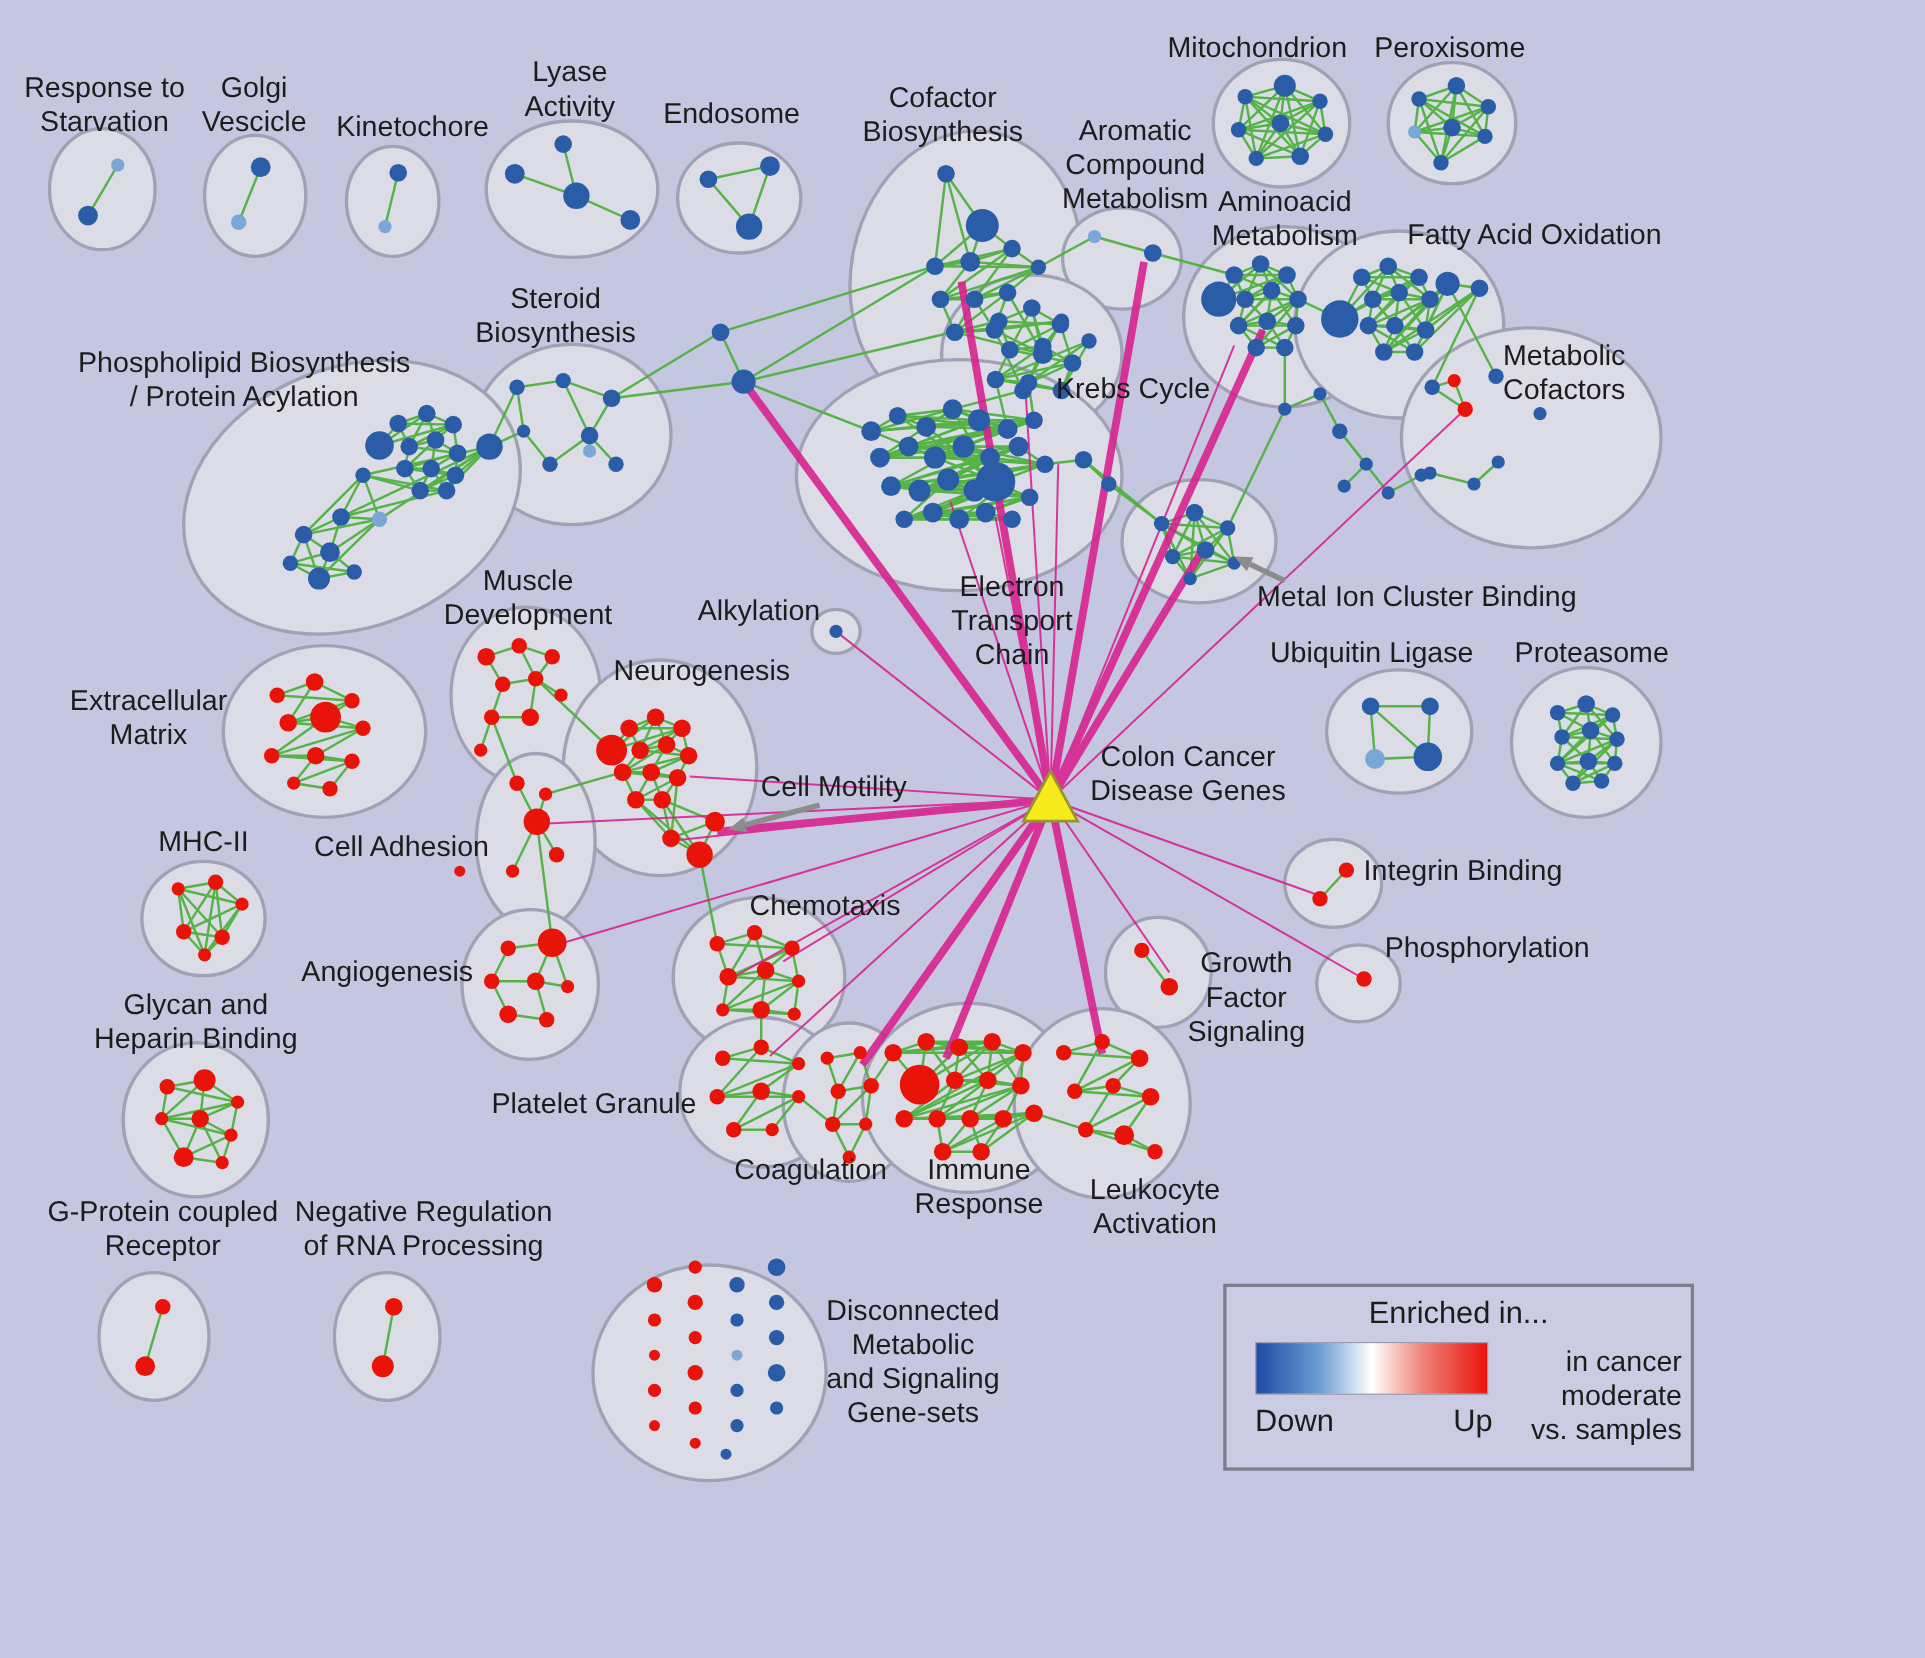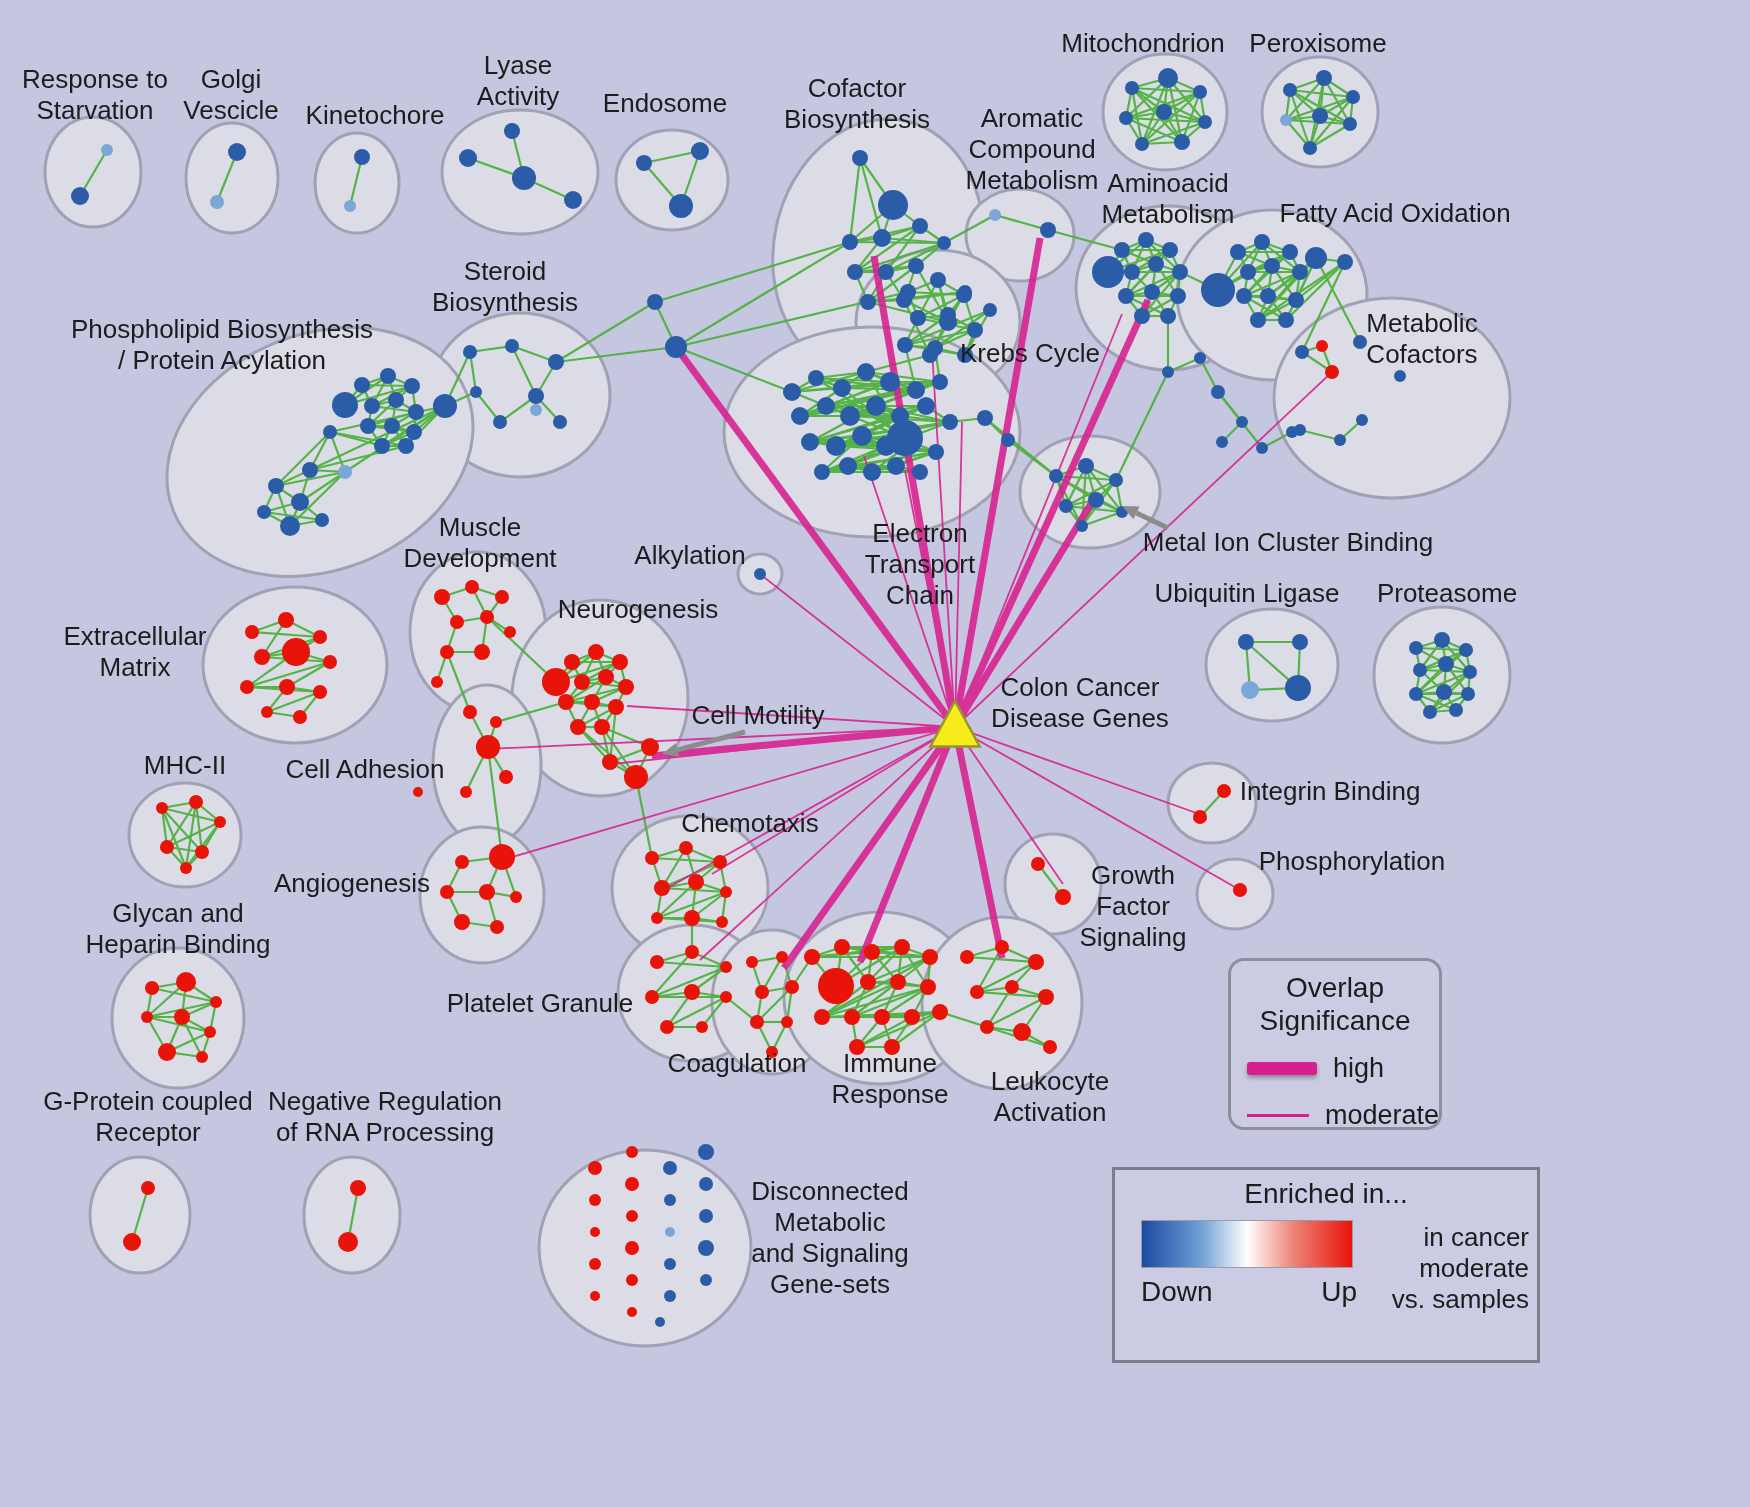--- a/index.html
+++ b/index.html
@@ -8,21 +8,21 @@
   #net{position:absolute;left:0;top:0;width:1750px;height:1507px;}
   .legend-overlap{position:absolute;left:1228px;top:958px;width:214px;height:172px;
     border:3px solid #8d8e9c;border-radius:16px;background:#cbccE3;box-sizing:border-box;
     padding-top:10px;}
   .lo-title{font-size:28px;text-align:center;line-height:33px;}
   .lo-row{display:flex;align-items:center;margin:16px 0 0 16px;}
   .lo-bar-high{display:inline-block;width:70px;height:13px;background:#d81f8f;border-radius:3px;
     box-shadow:0 3px 4px rgba(60,60,60,.45);}
   .lo-bar-moderate{display:inline-block;width:70px;height:3px;background:#d81f8f;}
   .lo-label{font-size:27px;margin-left:16px;}
-  .legend-enriched{position:absolute;left:1112px;top:1167px;width:428px;height:196px;
+  .legend-enriched{position:absolute;left:1112px;top:1167px;width:428px;height:170px;
     border:3px solid #7d7e8c;background:#cbccE3;box-sizing:border-box;}
   .le-title{font-size:28px;text-align:center;margin-top:8px;}
   .le-body{display:flex;margin-top:10px;}
   .le-left{margin-left:26px;width:216px;}
   .le-gradient{width:210px;height:46px;border:1px solid #9a9aa8;
     background:linear-gradient(90deg,#1c4ba3 0%,#6f9fd4 28%,#ffffff 50%,#ee8478 72%,#e8130c 100%);}
   .le-ends{display:flex;justify-content:space-between;font-size:28px;margin-top:8px;gap:24px;}
   .le-note{flex:1;text-align:right;padding-right:8px;font-size:26px;line-height:31px;margin-top:2px;}
 </style>
 </head>
@@ -1165,34 +1165,20 @@
         <text x="737" y="1072"><tspan x="737" dy="0">Coagulation</tspan></text>
         <text x="890" y="1072"><tspan x="890" dy="0">Immune</tspan><tspan x="890" dy="31">Response</tspan></text>
         <text x="1050" y="1090"><tspan x="1050" dy="0">Leukocyte</tspan><tspan x="1050" dy="31">Activation</tspan></text>
         <text x="148" y="1110"><tspan x="148" dy="0">G-Protein coupled</tspan><tspan x="148" dy="31">Receptor</tspan></text>
         <text x="385" y="1110"><tspan x="385" dy="0">Negative Regulation</tspan><tspan x="385" dy="31">of RNA Processing</tspan></text>
         <text x="830" y="1200"><tspan x="830" dy="0">Disconnected</tspan><tspan x="830" dy="31">Metabolic</tspan><tspan x="830" dy="31">and Signaling</tspan><tspan x="830" dy="31">Gene-sets</tspan></text>
         <text x="1080" y="696"><tspan x="1080" dy="0">Colon Cancer</tspan><tspan x="1080" dy="31">Disease Genes</tspan></text>
       </g>
     </svg>
 
-  <div class="legend-overlap">
-    <div class="lo-title">
-      <div>Overlap</div>
-      <div>Significance</div>
-    </div>
-    <div class="lo-row">
-      <span class="lo-bar-high"></span>
-      <span class="lo-label">high</span>
-    </div>
-    <div class="lo-row">
-      <span class="lo-bar-moderate"></span>
-      <span class="lo-label">moderate</span>
-    </div>
-  </div>
 
   <div class="legend-enriched">
     <div class="le-title">Enriched in...</div>
     <div class="le-body">
       <div class="le-left">
         <div class="le-gradient"></div>
         <div class="le-ends">
           <span>Down</span>
           <span>Up</span>
         </div>

